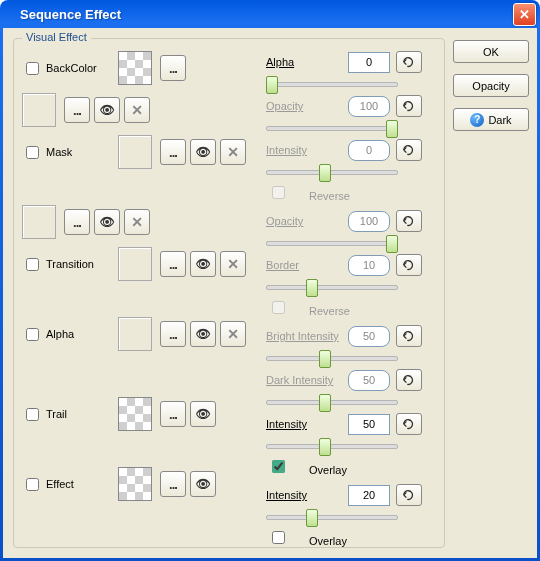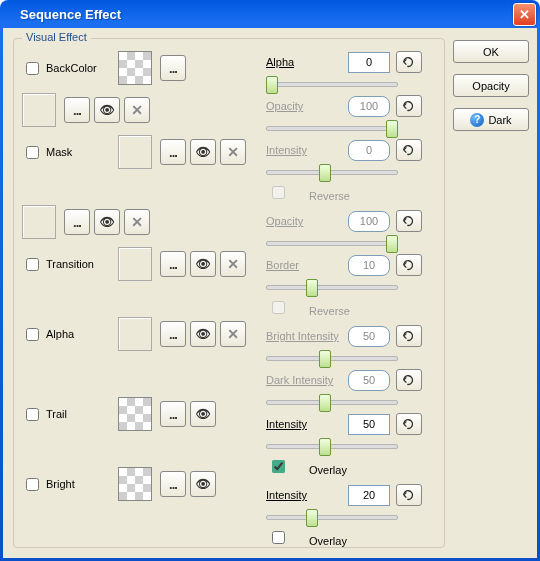--- a/index.html
+++ b/index.html
@@ -281,21 +281,21 @@
                 <div class="toolbtn ellipsis">...</div>
                 <div class="toolbtn eye"></div>
               </div>
             </div>
 
             <div style="height:28px"></div>
 
             <div class="row">
               <label class="chk-pair">
                 <input type="checkbox" style="">
-                <span>Bright</span>
+                <span>Effect</span>
               </label>
               <div class="swatch"></div>
               <div class="icongrp">
                 <div class="toolbtn ellipsis">...</div>
                 <div class="toolbtn eye"></div>
               </div>
             </div>
           </div>
 
           <div class="right-col">

